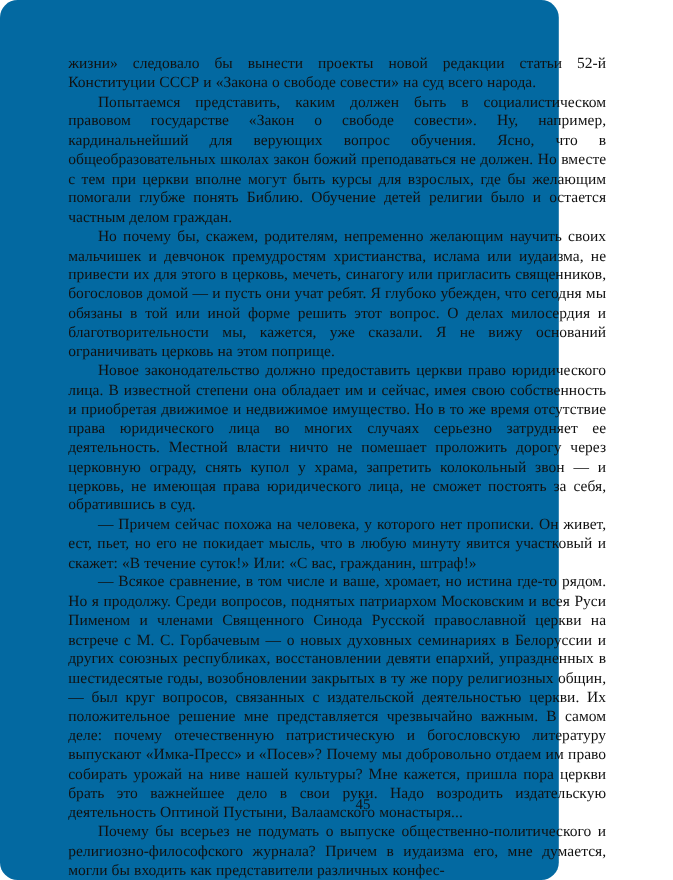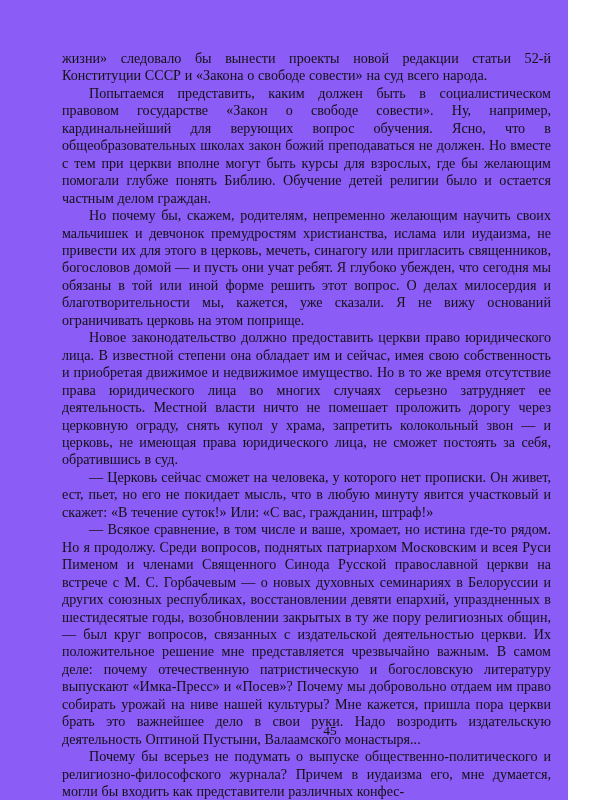--- a/index.html
+++ b/index.html
@@ -10,23 +10,24 @@
   }
   body {
     width: 612px;
     height: 800px;
     overflow: hidden;
     font-family: "Liberation Serif", "DejaVu Serif", serif;
     color: #111111;
   }
   #page {
     position: relative;
-    width: 568px;
+    width: 508px;
     height: 800px;
-    background: #8b5cf6;
+    background: #0369a1;
+    border-radius: 16px;
   }
   #text-block {
     position: absolute;
     left: 62px;
     top: 50px;
     width: 489px;
   }
   p.para {
     margin: 0;
     padding: 0;
@@ -67,21 +68,21 @@
   <div id="text-block">
 
     <p class="para cont">жизни» следовало бы вынести проекты новой редакции статьи 52-й Конституции СССР и «Закона о свободе совести» на суд всего народа.</p>
 
     <p class="para">Попытаемся представить, каким должен быть в социалистическом правовом государстве «Закон о свободе совести». Ну, например, кардинальнейший для верующих вопрос обучения. Ясно, что в общеобразовательных школах закон божий преподаваться не должен. Но вместе с тем при церкви вполне могут быть курсы для взрослых, где бы желающим помогали глубже понять Библию. Обучение детей религии было и остается частным делом граждан.</p>
 
     <p class="para">Но почему бы, скажем, родителям, непременно желающим научить своих мальчишек и девчонок премудростям христианства, ислама или иудаизма, не привести их для этого в церковь, мечеть, синагогу или пригласить священников, богословов домой — и пусть они учат ребят. Я глубоко убежден, что сегодня мы обязаны в той или иной форме решить этот вопрос. О делах милосердия и благотворительности мы, кажется, уже сказали. Я не вижу оснований ограничивать церковь на этом поприще.</p>
 
     <p class="para">Новое законодательство должно предоставить церкви право юридического лица. В известной степени она обладает им и сейчас, имея свою собственность и приобретая движимое и недвижимое имущество. Но в то же время отсутствие права юридического лица во многих случаях серьезно затрудняет ее деятельность. Местной власти ничто не помешает проложить дорогу через церковную ограду, снять купол у храма, запретить колокольный звон — и церковь, не имеющая права юридического лица, не сможет постоять за себя, обратившись в суд.</p>
 
-    <p class="para">— Церковь сейчас сможет на человека, у которого нет прописки. Он живет, ест, пьет, но его не покидает мысль, что в любую минуту явится участковый и скажет: «В течение суток!» Или: «С вас, гражданин, штраф!»</p>
+    <p class="para">— Причем сейчас похожа на человека, у которого нет прописки. Он живет, ест, пьет, но его не покидает мысль, что в любую минуту явится участковый и скажет: «В течение суток!» Или: «С вас, гражданин, штраф!»</p>
 
     <p class="para">— Всякое сравнение, в том числе и ваше, хромает, но истина где-то рядом. Но я продолжу. Среди вопросов, поднятых патриархом Московским и всея Руси Пименом и членами Священного Синода Русской православной церкви на встрече с М. С. Горбачевым — о новых духовных семинариях в Белоруссии и других союзных республиках, восстановлении девяти епархий, упраздненных в шестидесятые годы, возобновлении закрытых в ту же пору религиозных общин,— был круг вопросов, связанных с издательской деятельностью церкви. Их положительное решение мне представляется чрезвычайно важным. В самом деле: почему отечественную патристическую и богословскую литературу выпускают «Имка-Пресс» и «Посев»? Почему мы добровольно отдаем им право собирать урожай на ниве нашей культуры? Мне кажется, пришла пора церкви брать это важнейшее дело в свои руки. Надо возродить издательскую деятельность Оптиной Пустыни, Валаамского монастыря...</p>
 
     <p class="para">Почему бы всерьез не подумать о выпуске общественно-политического и религиозно-философского журнала? Причем в иудаизма его, мне думается, могли бы входить как представители различных конфес-</p>
 
   </div>
 
   <div id="page-number">45</div>
 
 </div>

